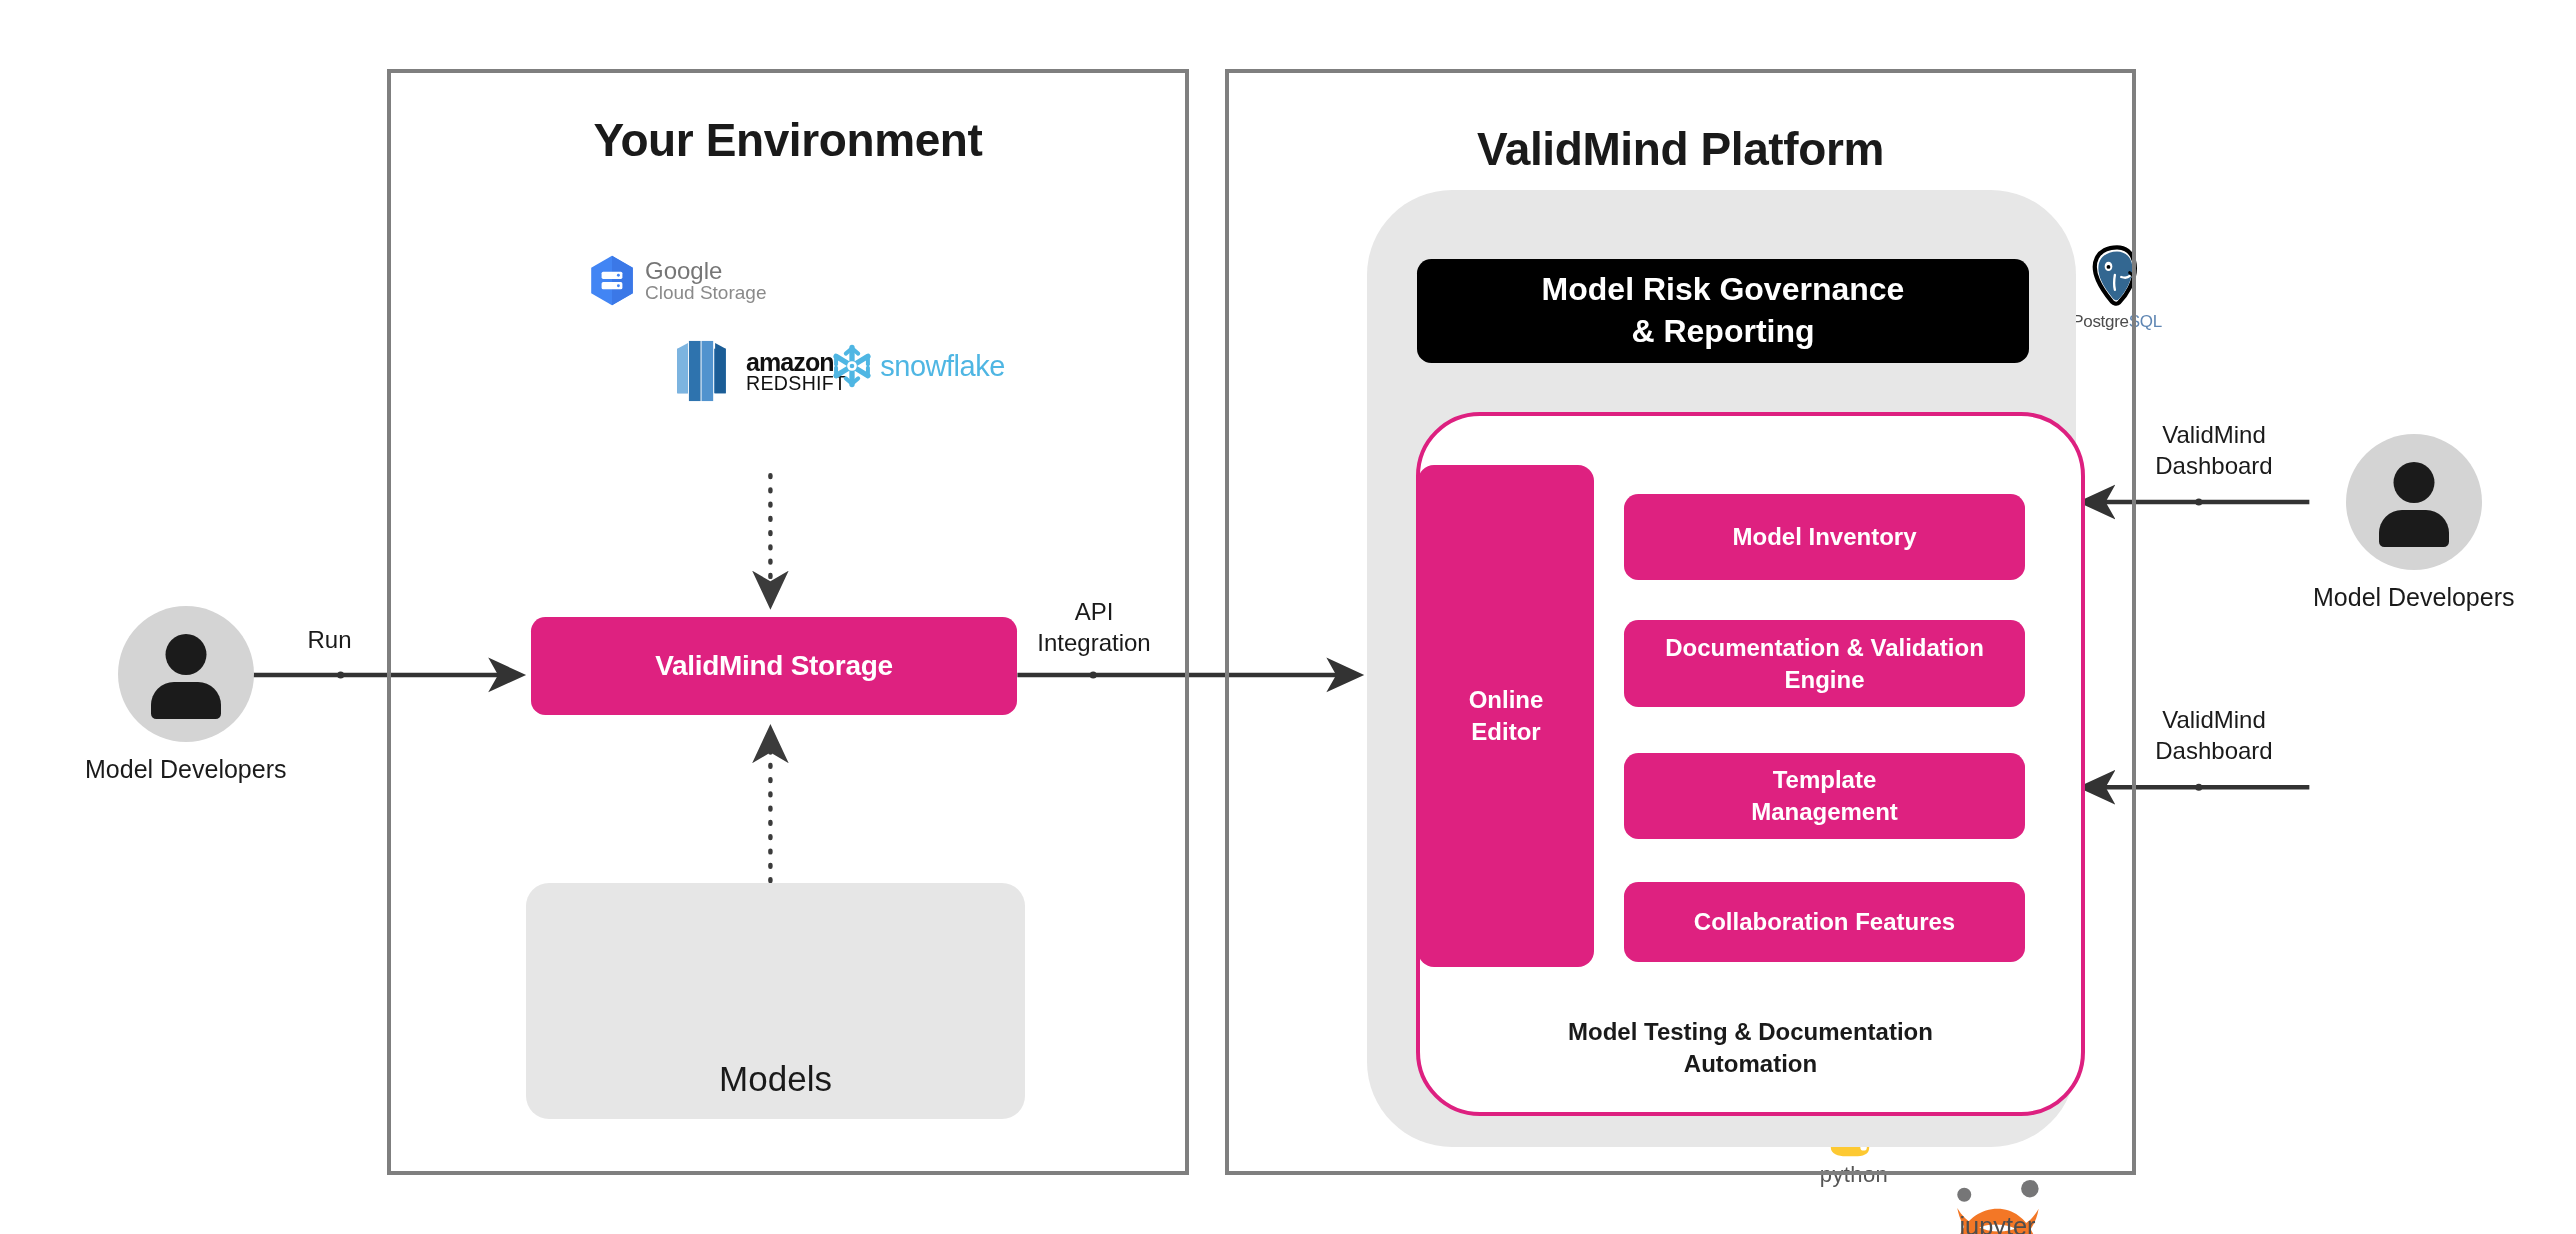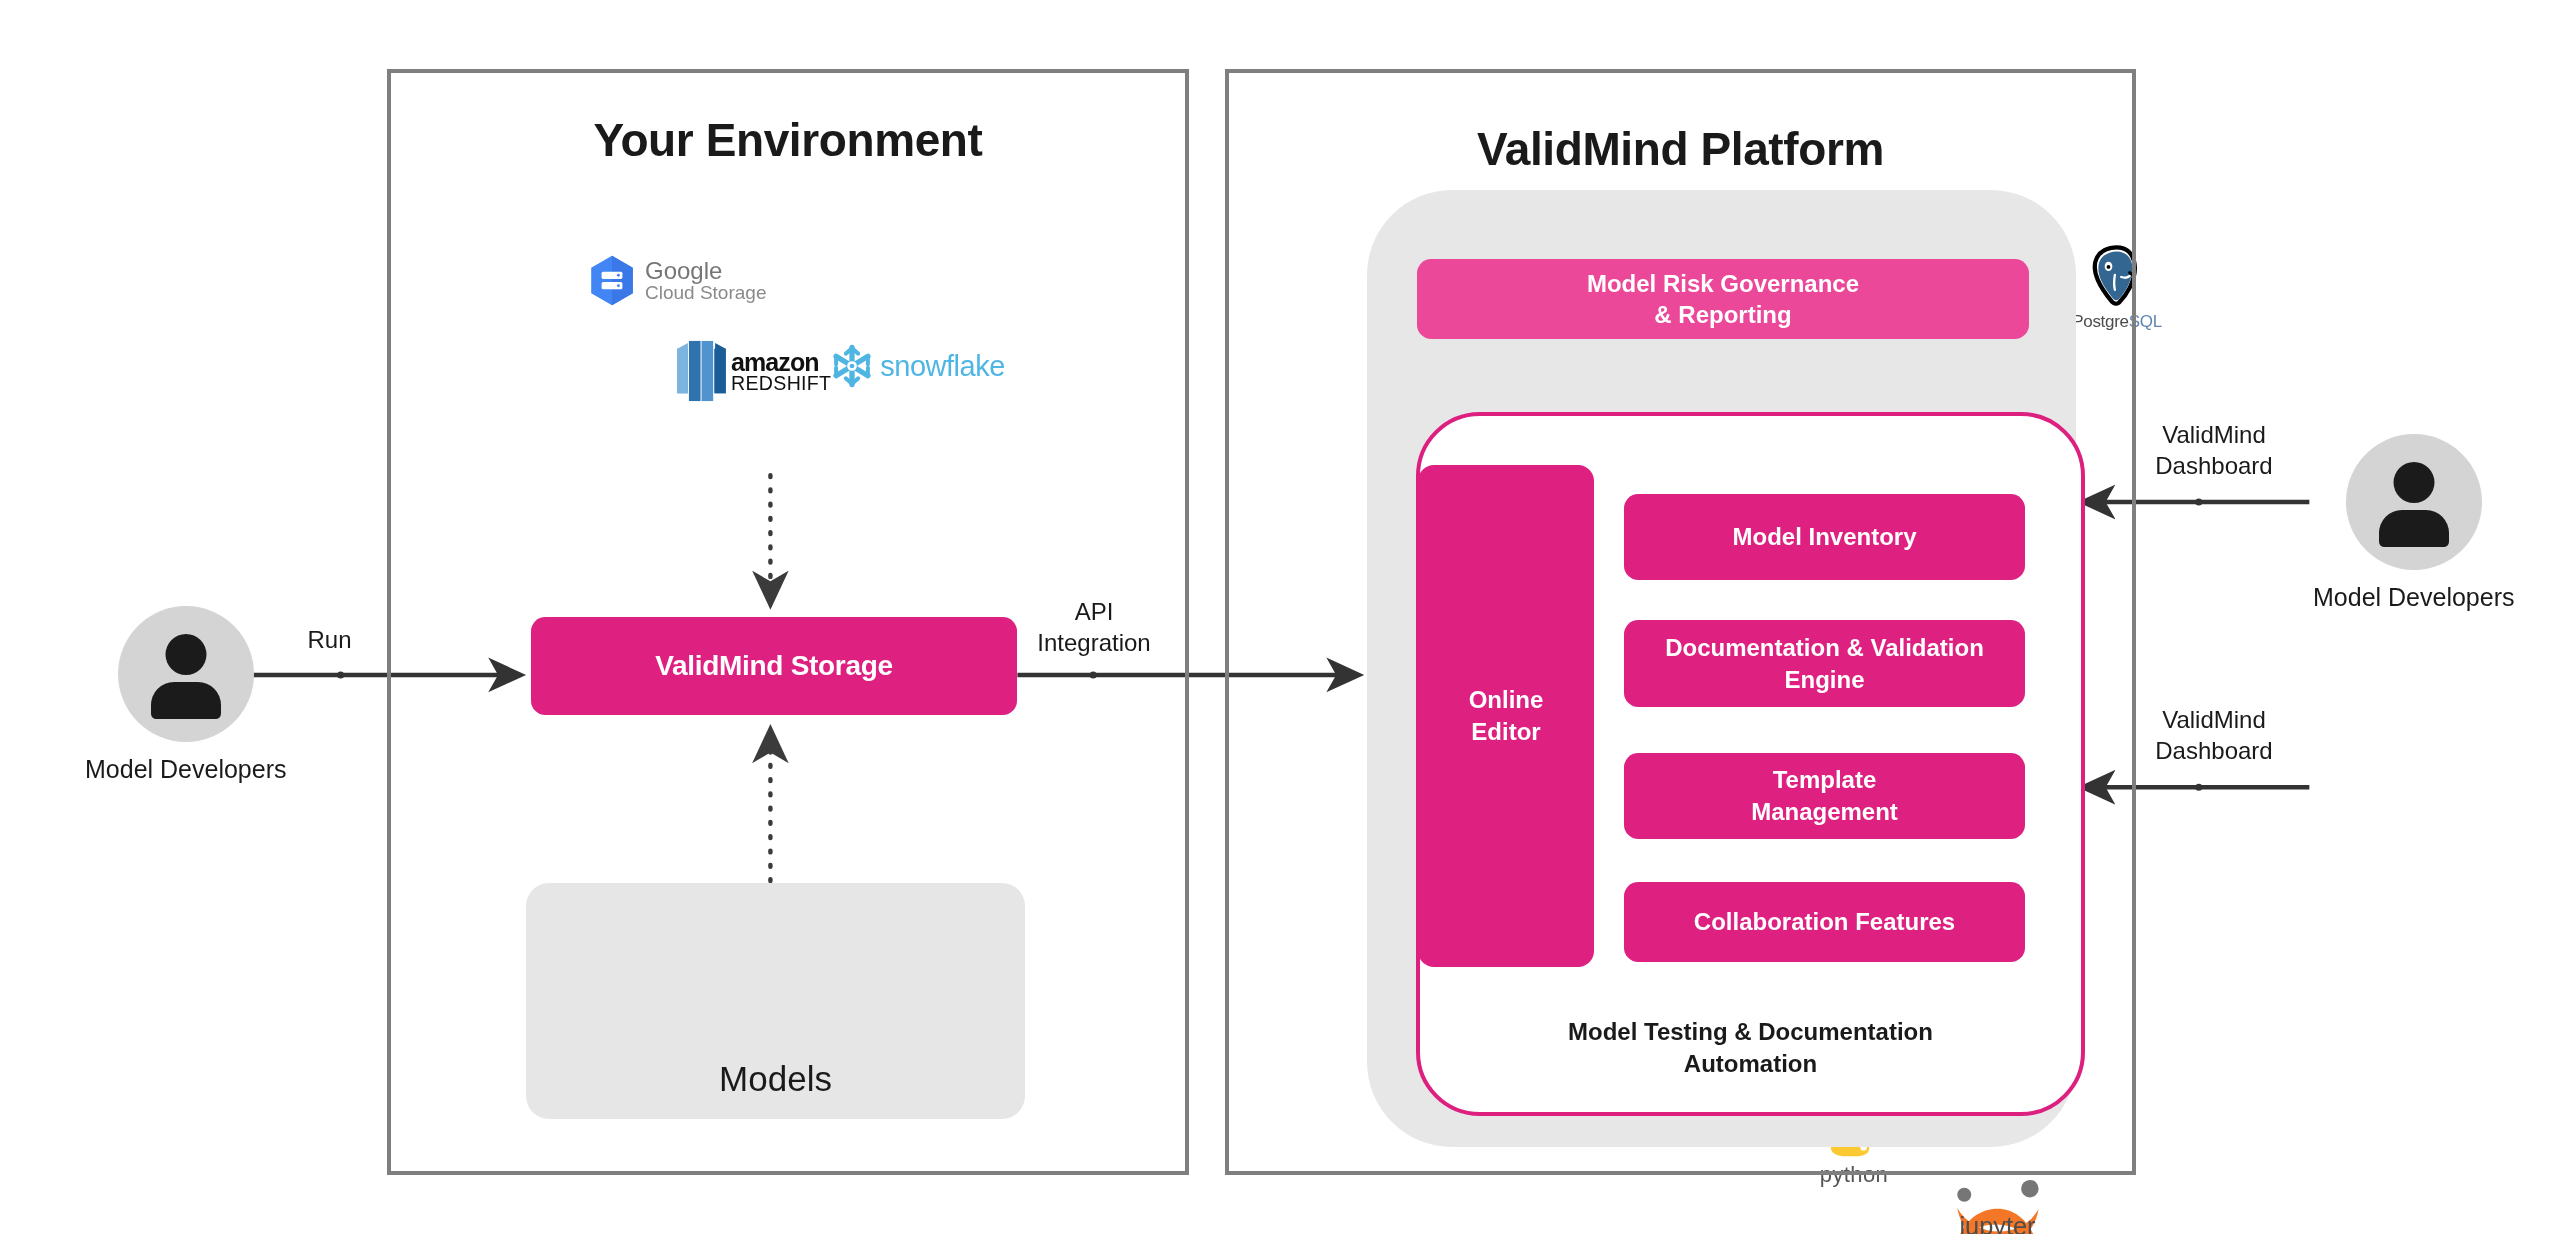--- a/index.html
+++ b/index.html
@@ -97,21 +97,21 @@
   
   #logo-postgres { left: 829px; top: 243px; }
   .pg-caption { font-size: 17px; margin-top: 0.9px; letter-spacing:-0.3px;}
   .pg-caption .pg-a { color: #4c4c4c; font-weight: 400;}
   .pg-caption .pg-b { color: #5f86b3; font-weight: 400;}
 
   
   #logo-s3 { left: 553px; top: 330px; }
   
   #logo-redshift { left: 675px; top: 339px; }
-  .rs-wrap { display:flex; align-items:center; gap: 1px; }
+  .rs-wrap { display:flex; align-items:center; gap: 16px; }
   .rs-text { display:flex; flex-direction:column; line-height: 0.96; }
   .rs-text .r1 { font-size: 25px; font-weight: 800; color: #111; letter-spacing: -0.9px;}
   .rs-text .r2 { font-size: 19.6px; font-weight: 500; color: #111; letter-spacing: 0.3px;}
 
   
   #logo-snowflake { left: 829px; top: 343px; }
   .sf-wrap { display:flex; align-items:center; gap: 5.3px; }
   .sf-text { font-size: 29px; color: #4fb6e3; font-weight: 400; letter-spacing: -0.5px;}
 
   
@@ -137,26 +137,26 @@
   #container-platform-grey {
     position: absolute;
     left: 1367px; top: 190px; width: 709px; height: 957px;
     background: #e7e7e7;
     border-radius: 85px;
     box-sizing: border-box;
   }
 
   #box-governance {
     position: absolute;
-    left: 1417px; top: 259px; width: 612px; height: 80px;
-    background: #ec4899;
+    left: 1417px; top: 259px; width: 612px; height: 104px;
+    background: #000000;
     border-radius: 14.3px;
     display: flex; flex-direction: column;
     align-items: center; justify-content: center;
-    color: #ffffff; font-size: 24px; font-weight: bold;
+    color: #ffffff; font-size: 32px; font-weight: bold;
     line-height: 1.3;
     box-sizing: border-box;
   }
 
   
   #container-testing-automation {
     position: absolute;
     left: 1416px; top: 412px; width: 669px; height: 704px;
     background: #ffffff;
     border: 4.5px solid #dd2080;

